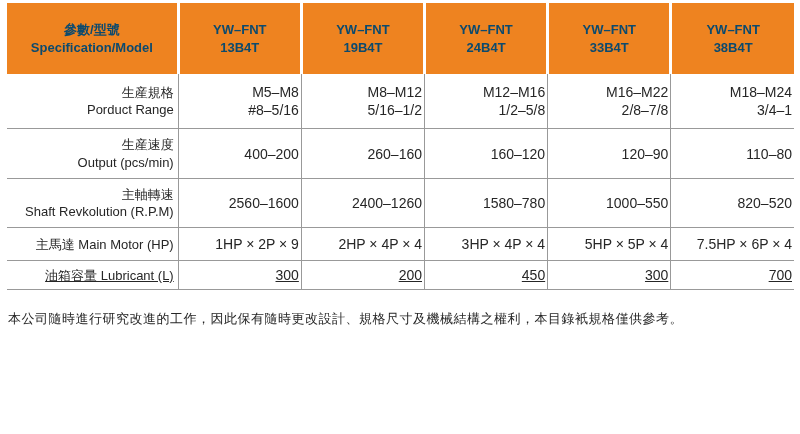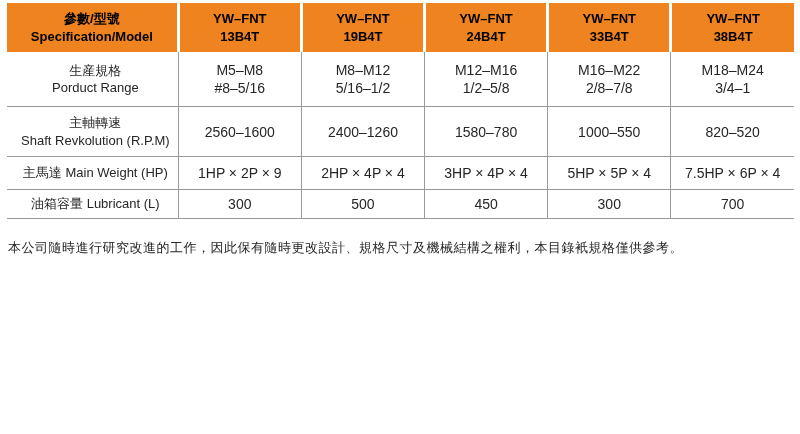--- a/index.html
+++ b/index.html
@@ -22,52 +22,52 @@
     table-layout: fixed;
     width: 787px;
     margin: 3px 0 0 7px;
   }
   col.c-label { width: 171px; }
   col.c-data  { width: 123px; }
 
   
   thead th {
     background: #EE8320;
-    color: #000000;
+    color: #0c4a6e;
     font-weight: bold;
     font-size: 13px;
     line-height: 1.35;
-    padding: 7px 2px;
+    padding: 18px 2px;
     text-align: center;
     white-space: pre-line;
     vertical-align: middle;
   }
   thead th + th { border-left: 3px solid #ffffff; }
 
   
   tbody tr { border-bottom: 1px solid #999999; }
   tbody th, tbody td { vertical-align: middle; }
   tbody th {
-    text-align: center;
+    text-align: right;
     font-weight: normal;
     font-size: 13px;
     line-height: 1.32;
     padding: 7px 4px 7px 10px;
     white-space: pre-line;
   }
   tbody td {
     border-left: 1px solid #999999;
-    text-align: center;
+    text-align: right;
     font-size: 14px;
     line-height: 1.3;
     padding: 7px 2px;
     white-space: pre-line;
   }
   tr.tall td, tr.tall th { padding-top: 9px; padding-bottom: 9px; }
-  tr.short td, tr.short th { padding-top: 5px; padding-bottom: 5px; }
+  tr.short td, tr.short th { padding-top: 5px; padding-bottom: 5px; text-decoration: underline; }
 
   
   .disclaimer {
     margin: 20px 0 0 8px;
     font-size: 13px;
     line-height: 1.45;
   }
   .disclaimer .zh { letter-spacing: 0.5px; }
 </style>
 </head>
@@ -109,40 +109,49 @@
         <td>M8–M12
 5/16–1/2</td>
         <td>M12–M16
 1/2–5/8</td>
         <td>M16–M22
 2/8–7/8</td>
         <td>M18–M24
 3/4–1</td>
       </tr>
       <tr>
+        <th>生産速度
+Output (pcs/min)</th>
+        <td>400–200</td>
+        <td>260–160</td>
+        <td>160–120</td>
+        <td>120–90</td>
+        <td>110–80</td>
+      </tr>
+      <tr>
         <th>主軸轉速
 Shaft Revkolution (R.P.M)</th>
         <td>2560–1600</td>
         <td>2400–1260</td>
         <td>1580–780</td>
         <td>1000–550</td>
         <td>820–520</td>
       </tr>
       <tr>
-        <th>主馬達 Main Weight (HP)</th>
+        <th>主馬達 Main Motor (HP)</th>
         <td>1HP × 2P × 9</td>
         <td>2HP × 4P × 4</td>
         <td>3HP × 4P × 4</td>
         <td>5HP × 5P × 4</td>
         <td>7.5HP × 6P × 4</td>
       </tr>
       <tr class="short">
         <th>油箱容量 Lubricant (L)</th>
         <td>300</td>
-        <td>500</td>
+        <td>200</td>
         <td>450</td>
         <td>300</td>
         <td>700</td>
       </tr>
     </tbody>
   </table>
 
   <div class="disclaimer">
     <div class="zh">本公司隨時進行研究改進的工作，因此保有隨時更改設計、規格尺寸及機械結構之權利，本目錄衹規格僅供參考。</div>
 

